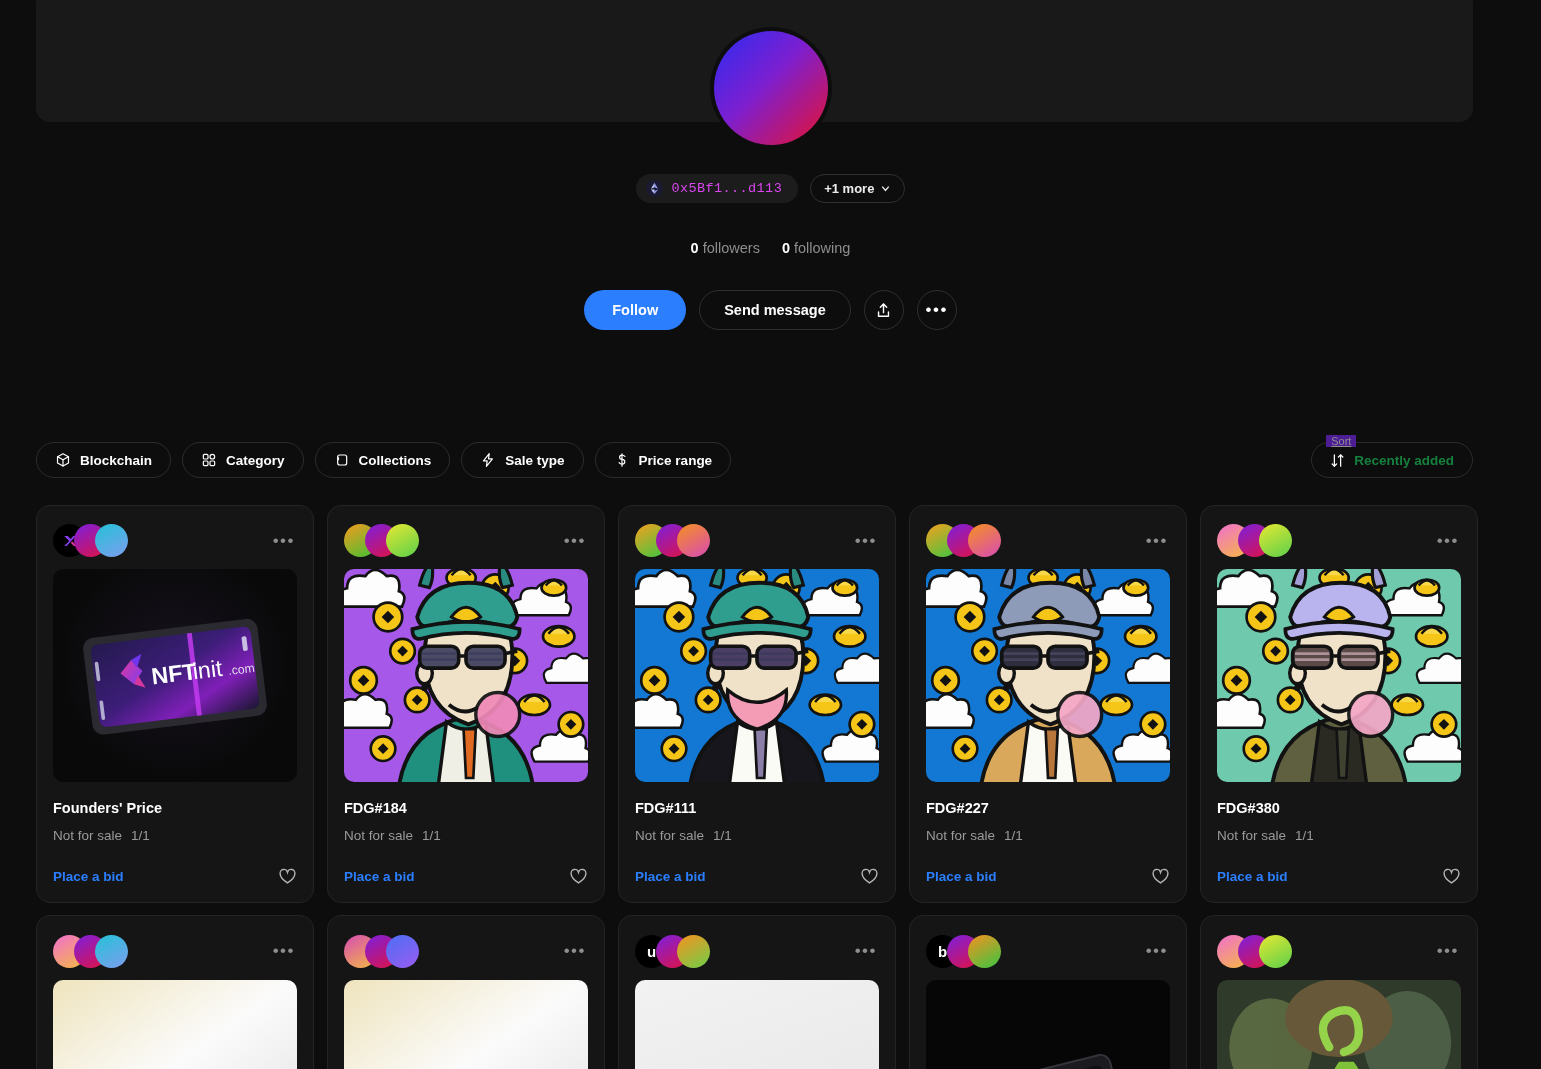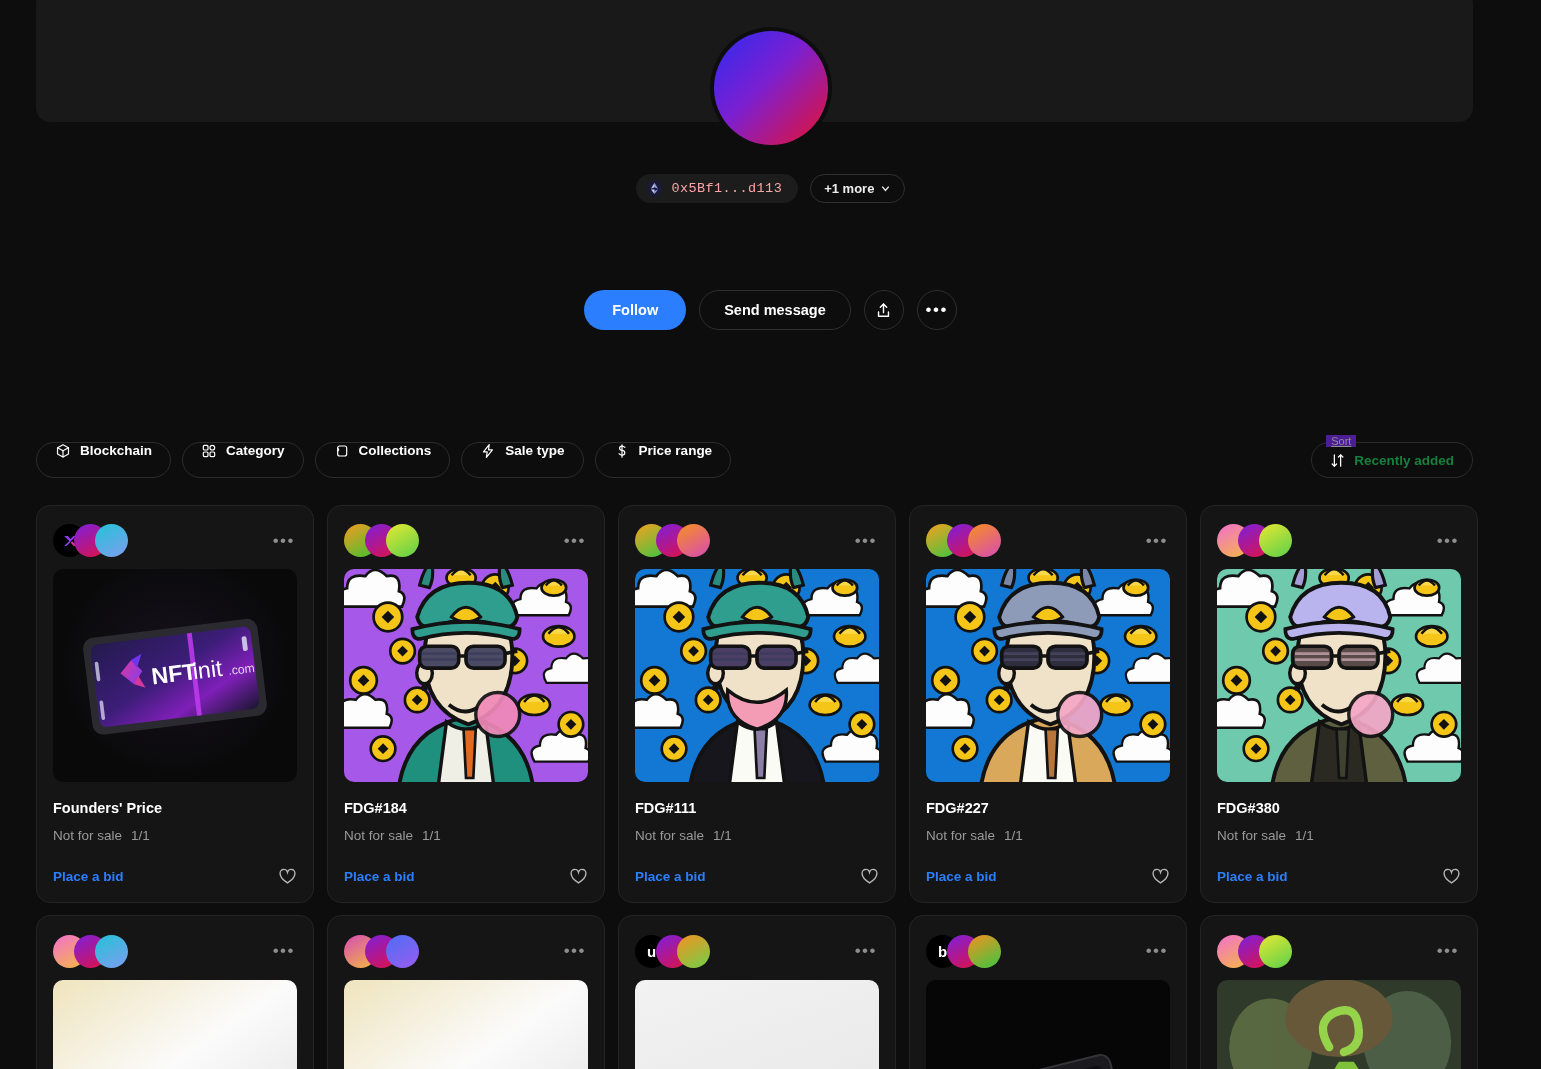--- a/index.html
+++ b/index.html
@@ -40,21 +40,21 @@
   .addr-chip {
     display: flex; align-items: center; gap: 9px;
     background: #1c1c1c;
     border-radius: 20px;
     padding: 7px 16px 7px 10px;
     height: 29px;
   }
   .eth-ico { width: 17px; height: 17px; display:block; }
   .addr-text {
     font-family: "Liberation Mono", monospace;
-    font-size: 13.5px; color: #fca5a5; letter-spacing: .4px;
+    font-size: 13.5px; color: #d946ef; letter-spacing: .4px;
   }
   .more-chip {
     display: flex; align-items: center; gap: 6px;
     border: 1px solid #303030; border-radius: 20px;
     padding: 7px 13px; height: 29px;
     font-size: 13px; font-weight: 700; color: #ededed;
     cursor: pointer; background: transparent;
   }
   .chev { width: 11px; height: 11px; }
 
@@ -114,21 +114,21 @@
     border-radius: 4px; padding: 1px 4px; line-height: 13px;
     margin-top: 1px;
   }
 
   
   .filters {
     position: absolute; top: 442px; left: 36px;
     display: flex; gap: 11px;
   }
   .filter-chip {
-    display: flex; gap: 9px;
+    display: flex; align-items: center; gap: 9px;
     border: 1px solid #2c2c2c; border-radius: 22px;
     height: 36px; padding: 0 18px;
     font-size: 13.5px; font-weight: 700; color: #fff;
     background: transparent; cursor: pointer; font-family: inherit;
     white-space: nowrap;
   }
   .filter-chip svg { flex: 0 0 auto; }
 
   .sort-wrap {
     position: absolute; top: 442px; right: 68px;
@@ -232,20 +232,30 @@
       <span class="addr-text">0x5Bf1...d113</span>
     </div>
     <button class="more-chip">
       <span>+1 more</span>
       <svg class="chev" viewBox="0 0 24 24" fill="none" stroke="#ededed" stroke-width="3">
         <path d="M5 8 L12 16 L19 8"></path>
       </svg>
     </button>
   </div>
 
+  <div class="stats">
+    <span class="stat">
+      <b>0</b>
+      <span>followers</span>
+    </span>
+    <span class="stat">
+      <b>0</b>
+      <span>following</span>
+    </span>
+  </div>
 
   <div class="actions">
     <button class="btn-follow">Follow</button>
     <button class="btn-msg">Send message</button>
     <button class="btn-icon">
       <svg width="17" height="17" viewBox="0 0 24 24" fill="none" stroke="#fff" stroke-width="2" stroke-linecap="round" stroke-linejoin="round">
         <path d="M12 3 L12 15"></path>
           <path d="M7.5 7.5 L12 3 L16.5 7.5"></path>
         <path d="M5 14 L5 20 L19 20 L19 14"></path>
       </svg>

